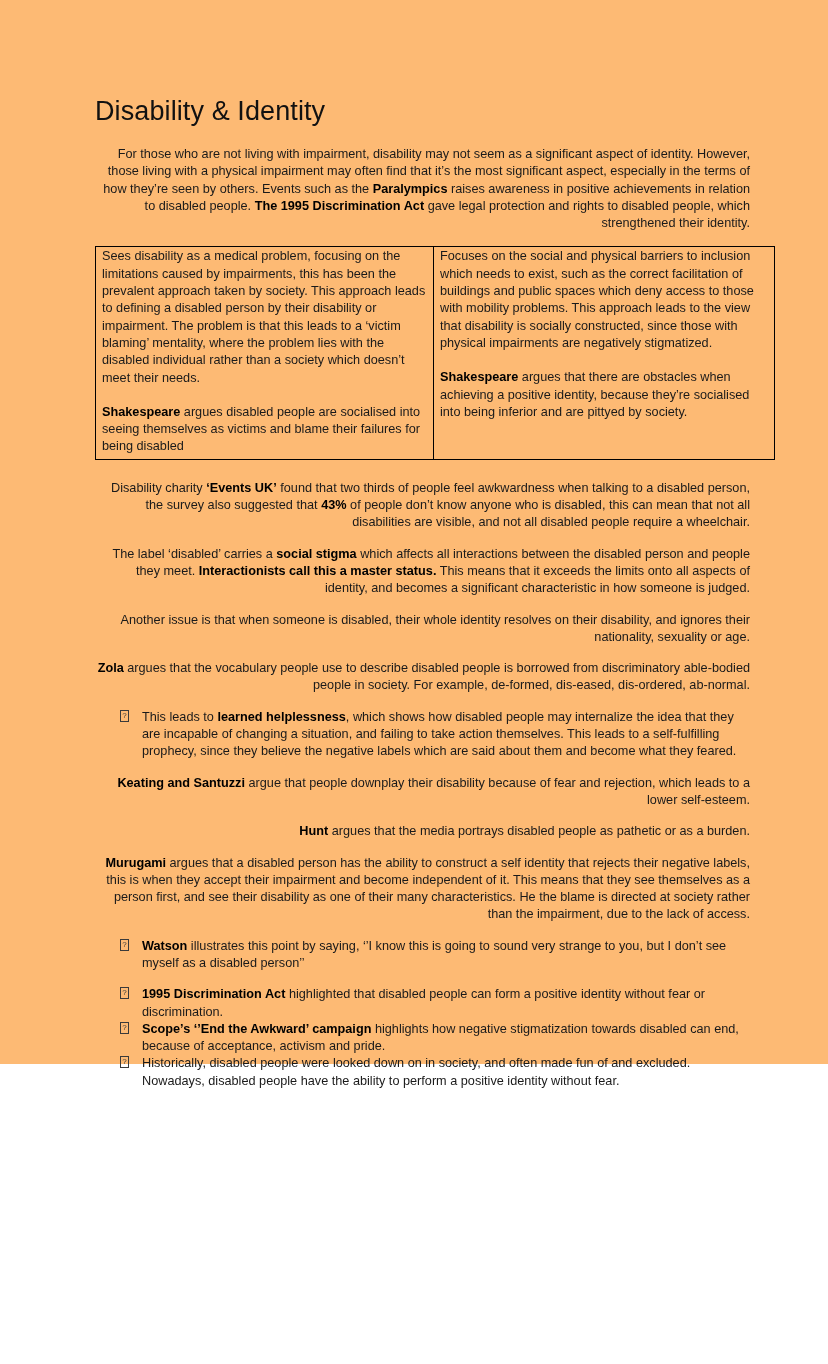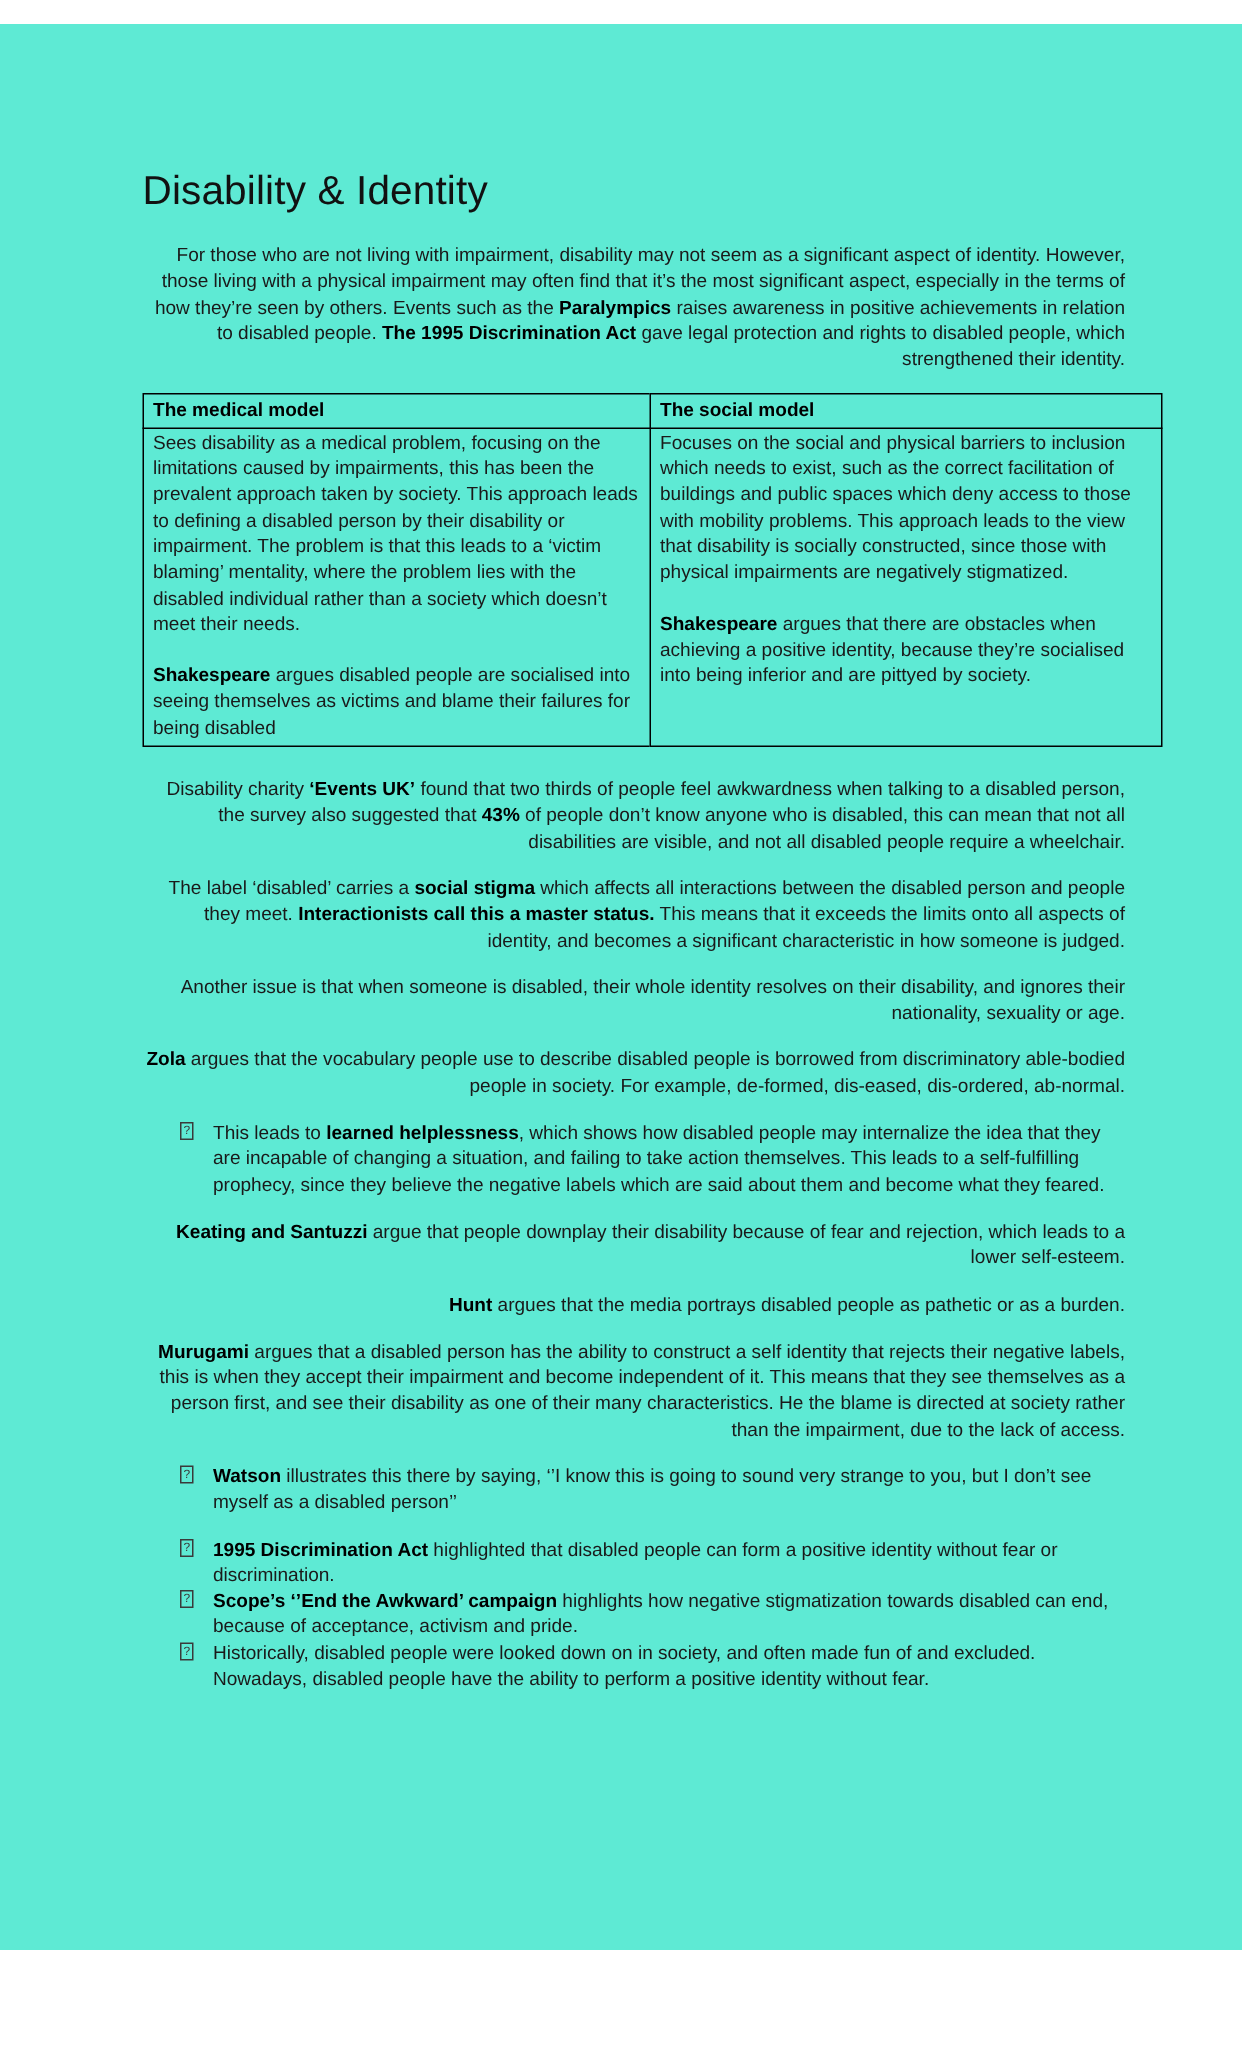--- a/index.html
+++ b/index.html
@@ -11,25 +11,24 @@
   body {
     width: 828px;
     height: 1364px;
     font-family: "Liberation Sans", sans-serif;
     color: #000000;
     -webkit-font-smoothing: antialiased;
   }
   .page {
     position: relative;
     width: 828px;
-    height: 1284px;
-    background: #5eead4;
+    height: 1064px;
+    background: #fdba74;
     box-sizing: border-box;
     padding: 95px 78px 0 95px;
-    margin-top: 16px;
   }
   .doc-title {
     font-size: 27px;
     font-weight: 400;
     line-height: 32px;
     letter-spacing: 0.1px;
     margin: 0 0 19px 0;
     color: #111111;
   }
   .para {
@@ -109,24 +108,20 @@
 <body>
 
 <div class="page">
 
   <h1 class="doc-title">Disability &amp; Identity</h1>
 
   <p class="para"><span>For those who are not living with impairment, disability may not seem as a significant aspect of identity. However, those living with a physical impairment may often find that it’s the most significant aspect, especially in the terms of how they’re seen by others. Events such as the </span><b>Paralympics</b><span> raises awareness in positive achievements in relation to disabled people.  </span><b>The 1995 Discrimination Act</b><span> gave legal protection and rights to disabled people, which strengthened their identity.</span></p>
 
   <table class="model-table">
     <tbody>
-        <tr class="head">
-      <td class="col-a">The medical model</td>
-      <td class="col-b">The social model</td>
-    </tr>
     <tr class="body">
       <td class="col-a">
         <p class="cell-p">Sees disability as a medical problem, focusing on the limitations caused by impairments, this has been the prevalent approach taken by society. This approach leads to defining a disabled person by their disability or impairment. The problem is that this leads to a ‘victim blaming’ mentality, where the problem lies with the disabled individual rather than a society which doesn’t meet their needs.</p>
         <p class="cell-p"><b>Shakespeare</b><span> argues disabled people are socialised into seeing themselves as victims and blame their failures for being disabled</span></p>
       </td>
       <td class="col-b">
         <p class="cell-p">Focuses on the social and physical barriers to inclusion which needs to exist, such as the correct facilitation of buildings and public spaces which deny access to those with mobility problems. This approach leads to the view that disability is socially constructed, since those with physical impairments are negatively stigmatized.</p>
         <p class="cell-p"><b>Shakespeare</b><span> argues that there are obstacles when achieving a positive identity, because they’re socialised into being inferior and are pittyed by society.</span></p>
       </td>
     </tr>
@@ -150,21 +145,21 @@
 
   <p class="para"><b>Keating and Santuzzi</b><span> argue that people downplay their disability because of fear and rejection, which leads to a lower self-esteem.</span></p>
 
   <p class="para"><b>Hunt</b><span> argues that the media portrays disabled people as pathetic or as a burden.</span></p>
 
   <p class="para"><b>Murugami</b><span> argues that a disabled person has the ability to construct a self identity that rejects their negative labels, this is when they accept their impairment and become independent of it. This means that they see themselves as a person first, and see their disability as one of their many characteristics.  He the blame is directed at society rather than the impairment, due to the lack of access.</span></p>
 
   <ul class="bullets">
     <li>
       <span class="bullet-mark">?</span>
-      <span class="li-text"><b>Watson</b><span> illustrates this there by saying, ‘’I know this is going to sound very strange to you, but I don’t see myself as a disabled person’’</span></span>
+      <span class="li-text"><b>Watson</b><span> illustrates this point by saying, ‘’I know this is going to sound very strange to you, but I don’t see myself as a disabled person’’</span></span>
     </li>
   </ul>
 
 
   <ul class="bullets">
     <li>
       <span class="bullet-mark">?</span>
       <span class="li-text"><b>1995 Discrimination Act</b><span> highlighted that disabled people can form a positive identity without fear or discrimination.</span></span>
     </li>
     <li>

